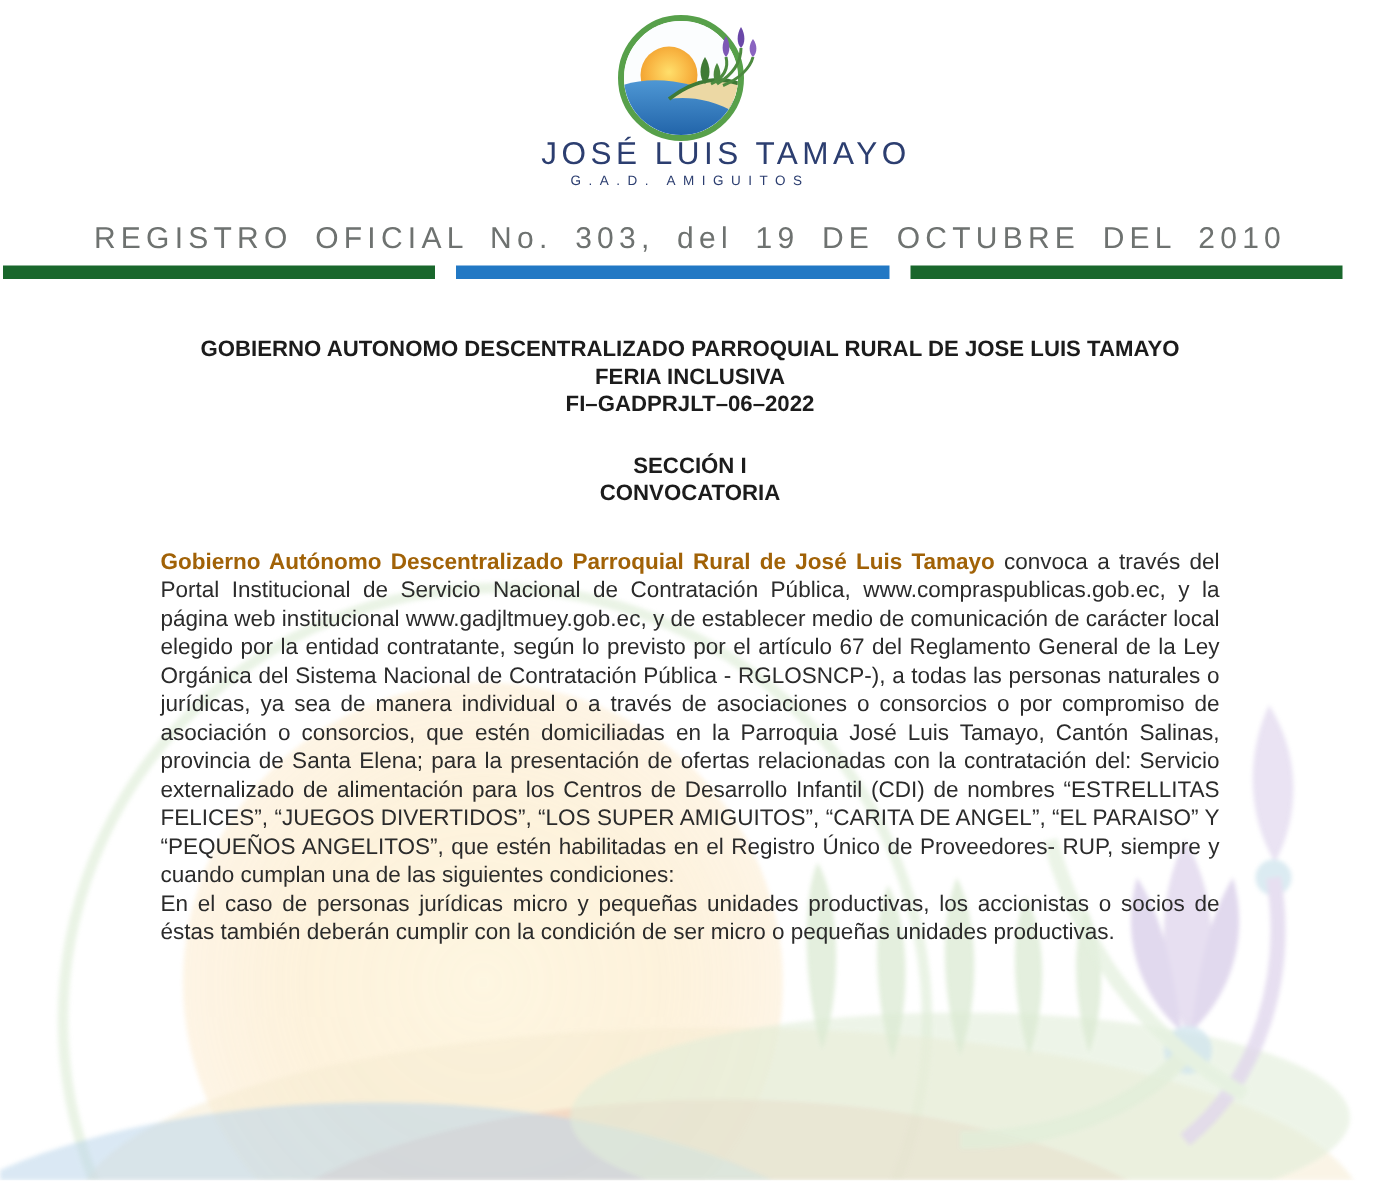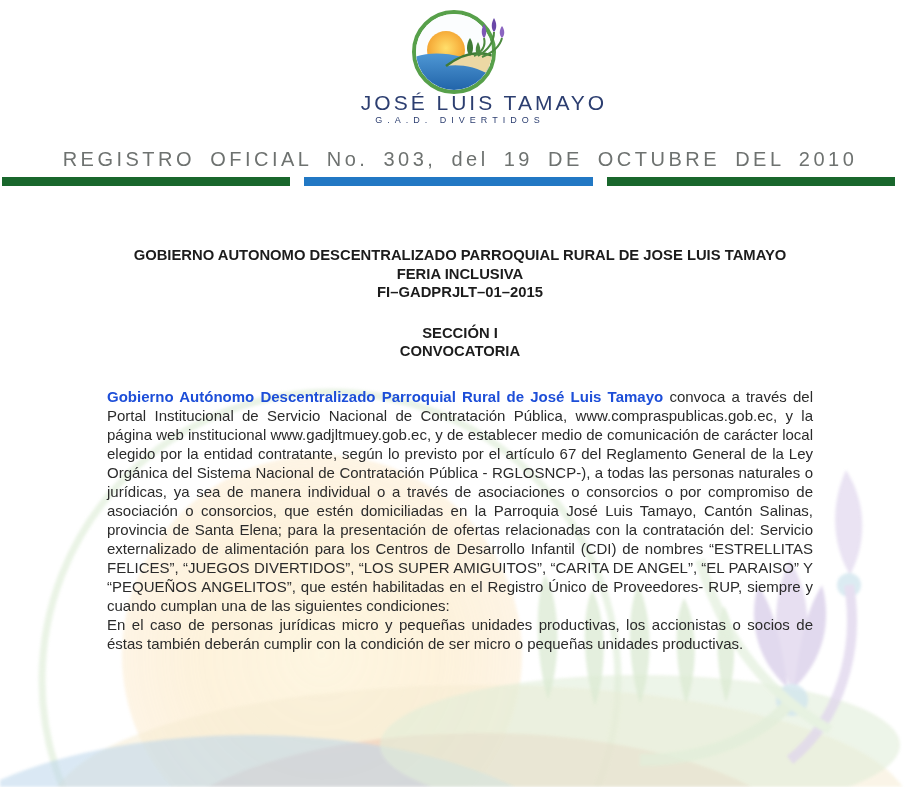--- a/index.html
+++ b/index.html
@@ -23,28 +23,28 @@
     word-spacing:6px;white-space:nowrap;font-weight:400;
   }
   .tricolor{
     width:893px;margin:6px auto 0 2px;display:flex;gap:14px;height:9px;
   }
   .tricolor .seg{height:9px;flex:1;}
   
   .doc{
     position:relative;z-index:2;width:706px;margin:0 auto;color:#2b2b2b;
   }
-  .title-block{margin-top:60px;text-align:center;font-weight:bold;
+  .title-block{margin-top:38px;text-align:center;font-weight:bold;
     font-size:14.8px;line-height:18.5px;color:#1c1c1c;}
   .section-block{margin-top:22px;text-align:center;font-weight:bold;
     font-size:14.8px;line-height:18.5px;color:#1c1c1c;}
   .para{
     margin-top:26px;text-align:justify;font-size:15px;line-height:19px;
   }
-  .para b{color:#1d4ed8;}
+  .para b{color:#a16207;}
   ol.conditions{
     margin:19px 0 0 0;padding-left:57px;font-size:15px;line-height:19px;
   }
   ol.conditions li{text-align:justify;padding-left:7px;}
   .para2{
     text-align:justify;font-size:15px;line-height:19px;
   }
   
   .watermark{
     position:absolute;left:0;top:0;width:920px;height:787px;z-index:0;
@@ -131,37 +131,37 @@
         <path d="M76 18 C73 23 73 29 76 32 C79 29 79 23 76 18 Z" fill="#7d57b5"></path>
         <path d="M86 12 C83 17 83 23 86 26 C89 23 89 17 86 12 Z" fill="#6a47a8"></path>
         <path d="M94 20 C91 24 91 29 94 32 C97 29 97 24 94 20 Z" fill="#8a64c0"></path>
         <path d="M76 32 C78 40 74 46 66 50" stroke="#4c8a3f" stroke-width="2" fill="none"></path>
         <path d="M86 26 C86 36 80 44 70 50" stroke="#4c8a3f" stroke-width="2" fill="none"></path>
         <path d="M94 32 C92 40 84 47 74 51" stroke="#4c8a3f" stroke-width="2" fill="none"></path>
       </g>
     </svg>
 
     <div class="logo-title">JOSÉ LUIS TAMAYO</div>
-    <div class="logo-subtitle">G.A.D. DIVERTIDOS</div>
+    <div class="logo-subtitle">G.A.D. AMIGUITOS</div>
 
     <div class="masthead">REGISTRO OFICIAL No. 303, del 19 DE OCTUBRE DEL 2010</div>
 
     <div class="tricolor">
       <div class="seg" style="background:#19672c;"></div>
       <div class="seg" style="background:#2278c4;"></div>
       <div class="seg" style="background:#19672c;"></div>
     </div>
   </div>
 
   <div class="doc">
 
     <div class="title-block">
       <div>GOBIERNO AUTONOMO DESCENTRALIZADO PARROQUIAL RURAL DE JOSE LUIS TAMAYO</div>
       <div>FERIA INCLUSIVA</div>
-      <div>FI–GADPRJLT–01–2015</div>
+      <div>FI–GADPRJLT–06–2022</div>
     </div>
 
     <div class="section-block">
       <div>SECCIÓN I</div>
       <div>CONVOCATORIA</div>
     </div>
 
     <div class="para"><b>Gobierno Autónomo Descentralizado Parroquial Rural de José Luis Tamayo</b><span> convoca a través del Portal Institucional de Servicio Nacional de Contratación Pública, www.compraspublicas.gob.ec, y la página web institucional www.gadjltmuey.gob.ec, y de establecer medio de comunicación de carácter local elegido por la entidad contratante, según lo previsto por el artículo 67 del Reglamento General de la Ley Orgánica del Sistema Nacional de Contratación Pública - RGLOSNCP-), a todas las personas naturales o jurídicas, ya sea de manera individual o a través de asociaciones o consorcios o por compromiso de asociación o consorcios, que estén domiciliadas en la Parroquia José Luis Tamayo, Cantón Salinas, provincia de Santa Elena; para la presentación de ofertas relacionadas con la contratación del: Servicio externalizado de alimentación para los Centros de Desarrollo Infantil (CDI) de nombres “ESTRELLITAS FELICES”, “JUEGOS DIVERTIDOS”, “LOS SUPER AMIGUITOS”, “CARITA DE ANGEL”, “EL PARAISO” Y “PEQUEÑOS ANGELITOS”, que estén habilitadas en el Registro Único de Proveedores- RUP, siempre y cuando cumplan una de las siguientes condiciones:</span></div>
 
 

